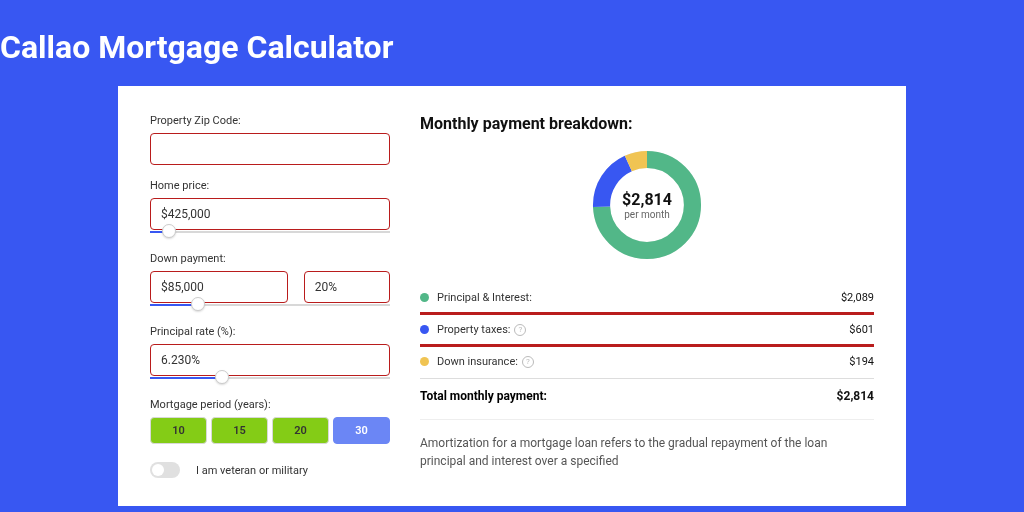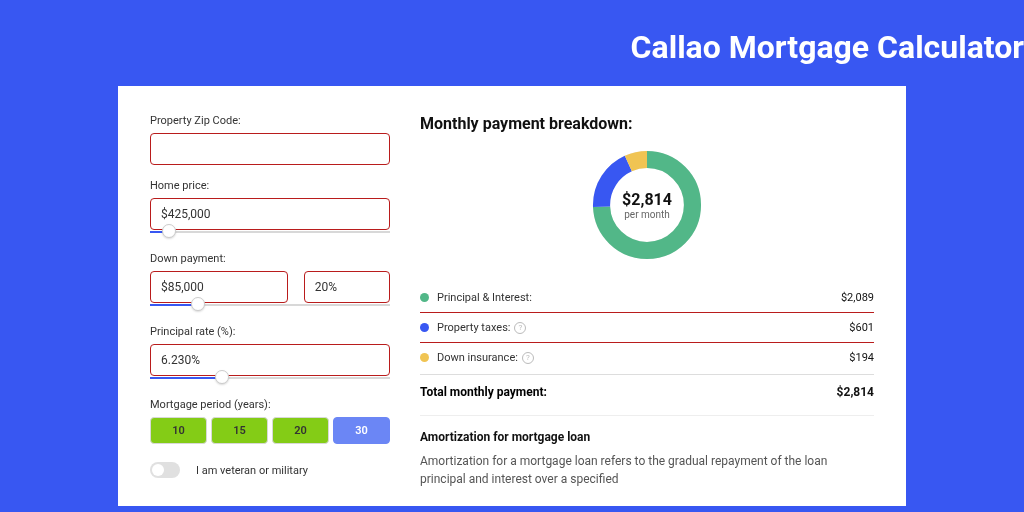--- a/index.html
+++ b/index.html
@@ -1,17 +1,17 @@
 <!DOCTYPE html>
 <html><head>
 <meta charset="utf-8">
 <style>
 *{box-sizing:border-box;margin:0;padding:0;font-family:-apple-system,BlinkMacSystemFont,"Segoe UI",Roboto,Arial,sans-serif}
 body{background:#3857f2;width:1024px;height:512px;overflow:hidden}
-.header{text-align:right;padding:28px 0 20px}
+.header{text-align:left;padding:28px 0 20px}
 .header h1{color:#fff;font-size:32px;font-weight:700}
 .card{background:#fff;width:788px;margin:0 auto;padding:28px 32px 0;display:flex;gap:30px;height:420px;overflow:hidden}
 .left{width:240px;flex-shrink:0}
 .right{flex:1}
 .field{margin-bottom:14px}
 .label{font-size:11px;color:#333;margin-bottom:6px;display:block}
 .input{width:100%;border:1px solid #b91c1c;border-radius:4px;padding:8px 10px;font-size:12px;color:#333;height:32px}
 .input-row{display:flex;gap:16px}
 .input-row .input:first-child{flex:1.8}
 .input-row .input:last-child{flex:1}
@@ -26,21 +26,21 @@
 .toggle{width:30px;height:16px;background:#e0e0e0;border-radius:10px;position:relative}
 .toggle::after{content:"";position:absolute;left:2px;top:2px;width:12px;height:12px;background:#fff;border-radius:50%}
 .toggle-label{font-size:11px;color:#333}
 .section-title{font-size:16px;font-weight:700;color:#111;margin-bottom:12px}
 .donut-wrap{display:flex;justify-content:center;margin:6px 0 18px}
 .donut{position:relative;width:120px;height:120px}
 .donut svg{width:120px;height:120px;transform:rotate(-90deg)}
 .donut-center{position:absolute;top:0;left:0;width:100%;height:100%;display:flex;flex-direction:column;align-items:center;justify-content:center}
 .donut-val{font-size:16px;font-weight:700;color:#111}
 .donut-sub{font-size:10px;color:#666}
-.legend-row{display:flex;align-items:center;padding:8px 0;border-bottom:1px solid #b91c1c;font-size:11px}
+.legend-row{display:flex;align-items:center;padding:8px 0;border-bottom:3px solid #b91c1c;font-size:11px}
 .legend-row:last-of-type{border-bottom:none}
 .dot{width:9px;height:9px;border-radius:50%;margin-right:8px;flex-shrink:0}
 .dot.green{background:#52b788}
 .dot.blue{background:#3857f2}
 .dot.yellow{background:#f0c453}
 .legend-label{color:#333}
 .legend-val{margin-left:auto;color:#111}
 .info-icon{display:inline-flex;width:12px;height:12px;border:1px solid #bbb;border-radius:50%;font-size:8px;color:#bbb;align-items:center;justify-content:center;margin-left:4px}
 .total-row{display:flex;padding:10px 0 16px;font-size:12px;font-weight:700;border-top:1px solid #ddd;margin-top:2px}
 .total-row .legend-val{font-weight:700}
@@ -151,17 +151,16 @@
           <span class="legend-val">$194</span>
         </div>
       </div>
 
     <div class="total-row">
       <span>Total monthly payment:</span>
       <span class="legend-val">$2,814</span>
     </div>
 
     <div class="amort">
-      <div class="amort-title">Amortization for mortgage loan</div>
       <div class="amort-text">Amortization for a mortgage loan refers to the gradual repayment of the loan principal and interest over a specified</div>
     </div>
   </div>
 </div>
 
 </body></html>

